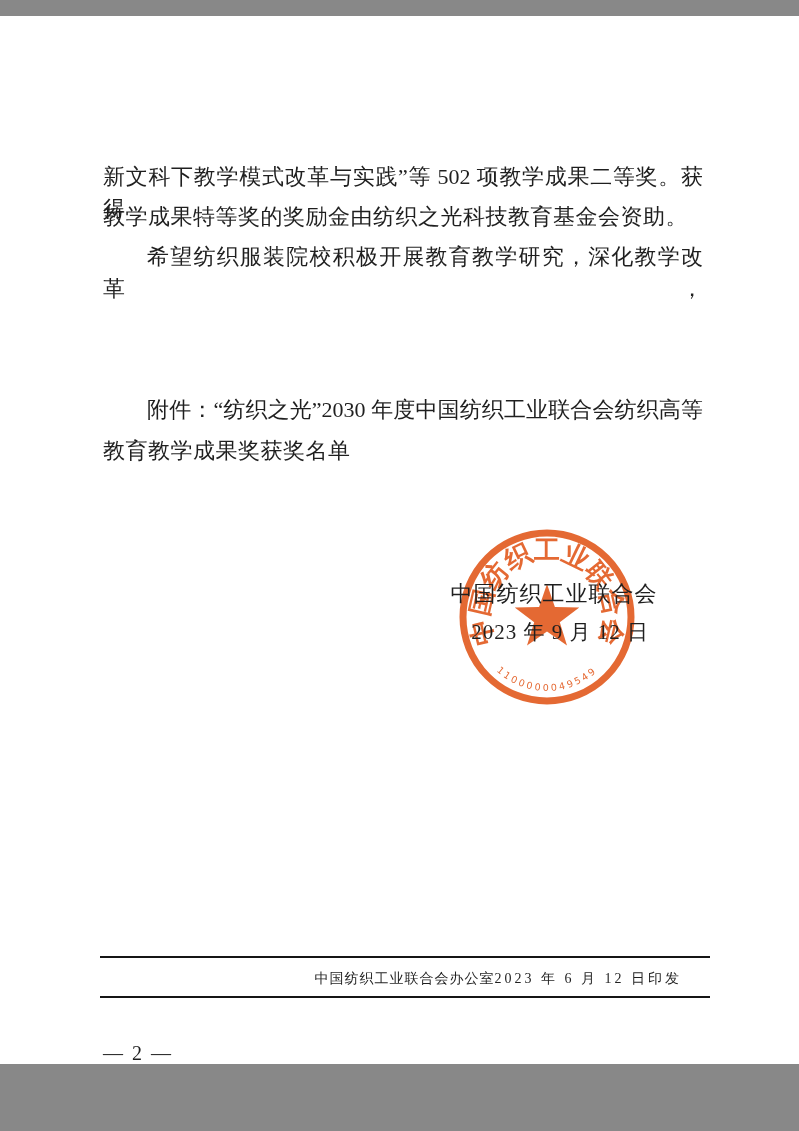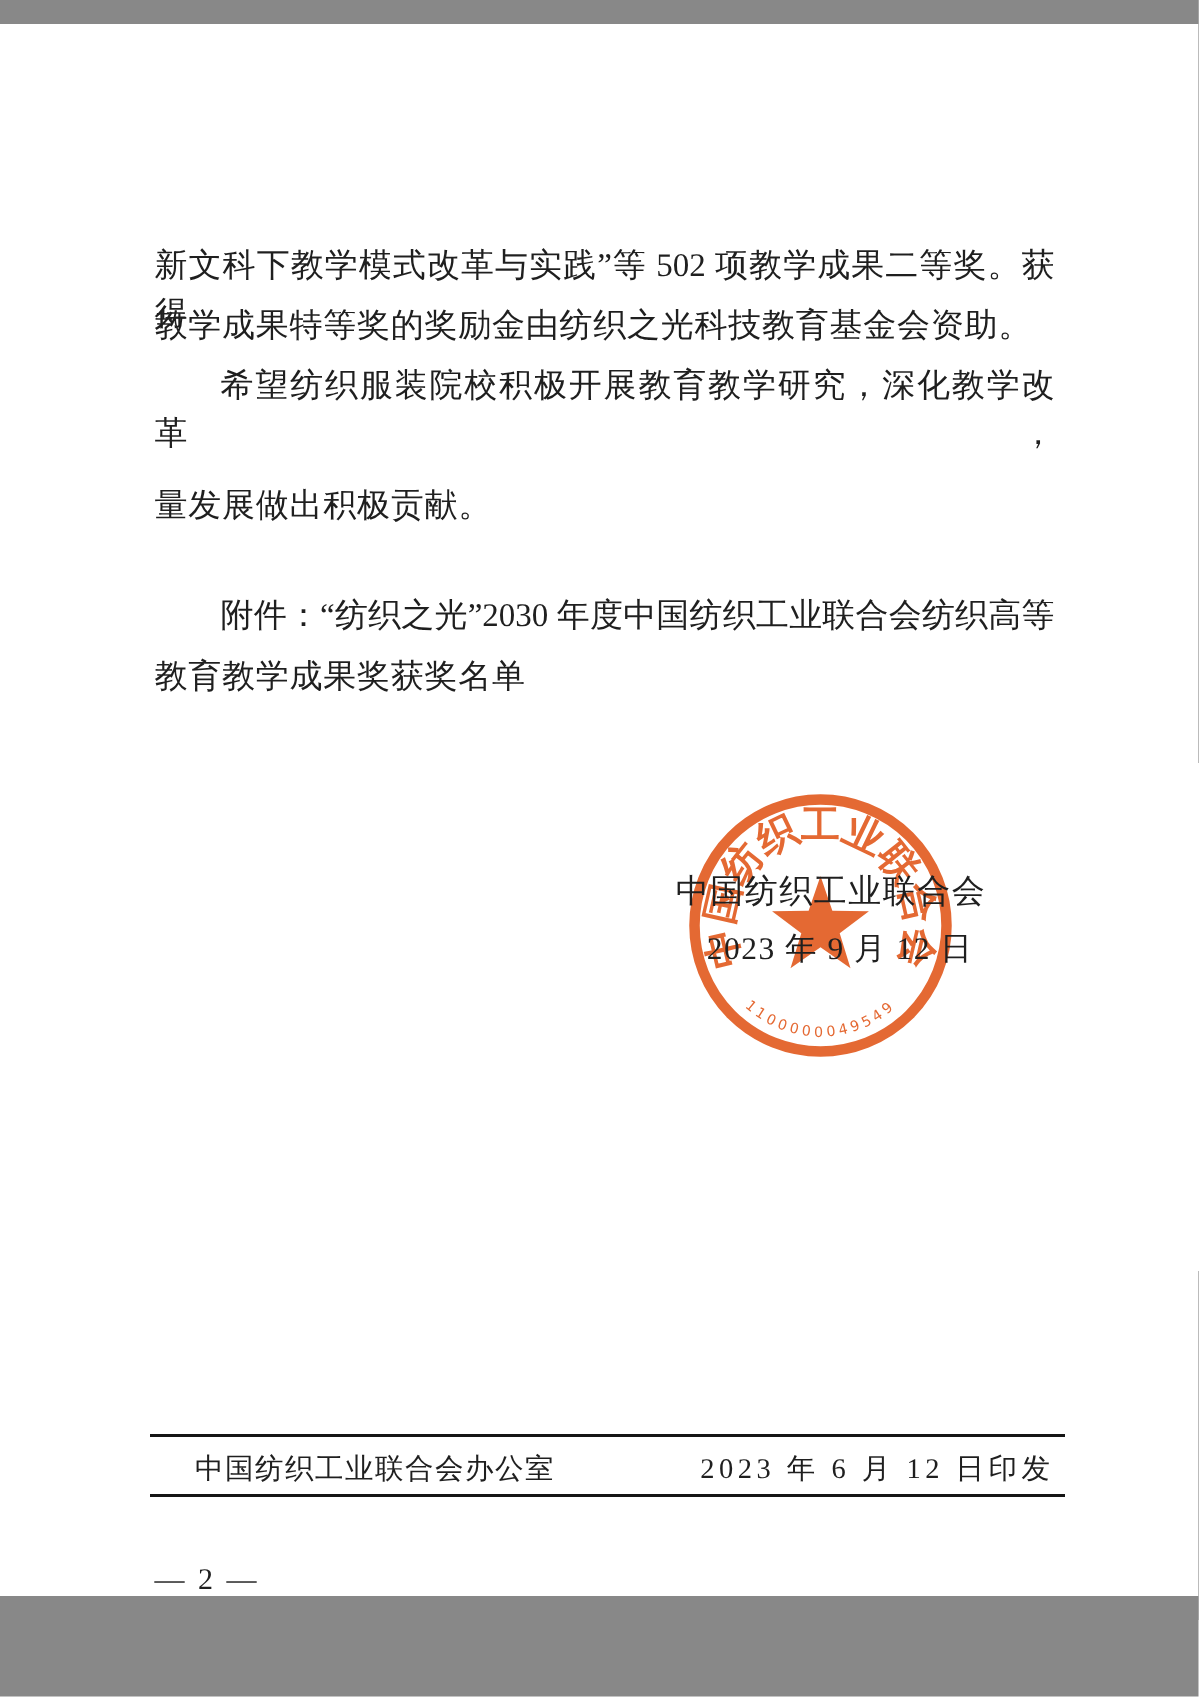--- a/index.html
+++ b/index.html
@@ -63,46 +63,45 @@
     position: absolute;
     left: 100px;
     width: 610px;
     height: 2px;
     background: #151515;
   }
   .footer-rule.top { top: 940px; }
   .footer-rule.bottom { top: 980px; }
   .footer-row {
     position: absolute;
-    top: 946px; left: 113px; width: 610px; height: 34px;
+    top: 946px; left: 92px; width: 610px; height: 34px;
     display: flex;
-    justify-content: space-between;
+    justify-content: flex-end;
     align-items: center;
-    font-size: 19px;
+    font-size: 14px;
   }
   .footer-issuer { padding-left: 17px; letter-spacing: 1px; white-space: nowrap; }
   .footer-date { padding-right: 20px; letter-spacing: 3px; white-space: nowrap; }
 
   .page-number {
     position: absolute;
     top: 1026px; left: 103px;
     font-size: 20px;
     letter-spacing: 2px;
     white-space: nowrap;
   }
 </style>
 </head>
 <body>
 
 <div class="page">
 
   <div class="doc-line justify" style="top:145px">新文科下教学模式改革与实践”等 502 项教学成果二等奖。获得</div>
   <div class="doc-line" style="top:185px">教学成果特等奖的奖励金由纺织之光科技教育基金会资助。</div>
   <div class="doc-line justify indent" style="top:225px">希望纺织服装院校积极开展教育教学研究，深化教学改革，</div>
-  <div class="doc-line" style="top:305px">量发展做出积极贡献。</div>
 
   <div class="doc-line justify indent" style="top:378px">附件：“纺织之光”2030 年度中国纺织工业联合会纺织高等</div>
   <div class="doc-line" style="top:419px">教育教学成果奖获奖名单</div>
 
   <svg class="seal" viewBox="0 0 190 190" aria-hidden="true">
     <g fill="none" stroke="#e2591d">
       <circle cx="95" cy="95" r="84" stroke-width="7"></circle>
     </g>
     <path fill="#e2591d" d="M95,62 L102.9,85.1 L127.3,85.5 L107.8,100.2 L115,123.5 L95,109.5 L75,123.5 L82.2,100.2 L62.7,85.5 L87.1,85.1 Z"></path>
     <defs>

